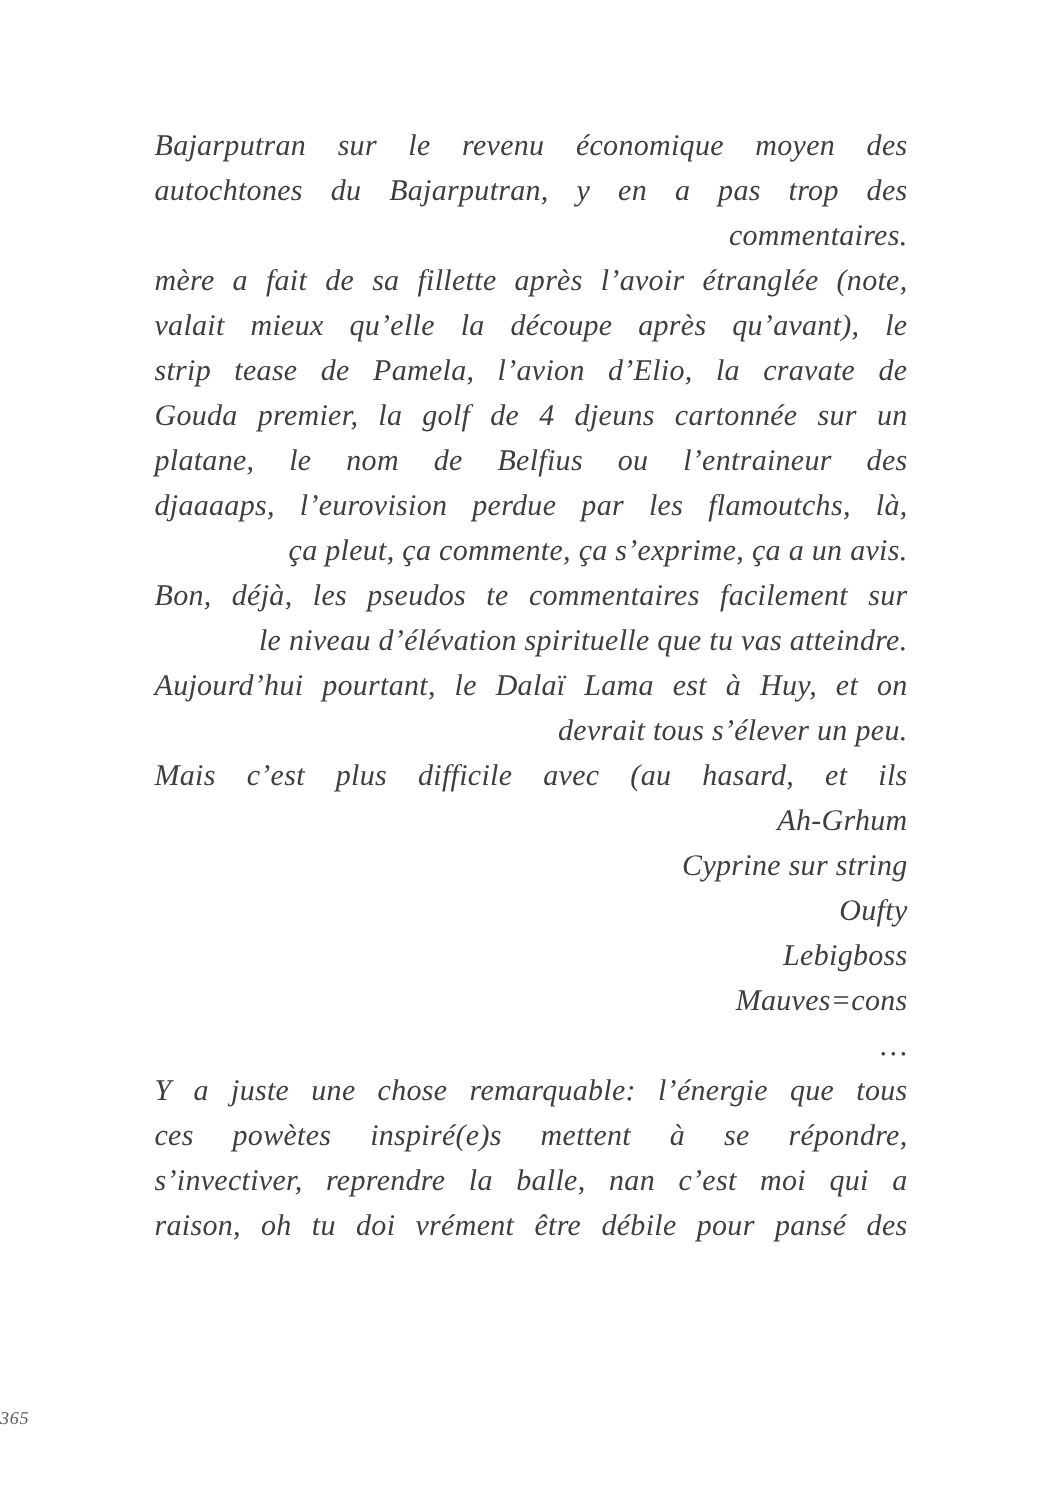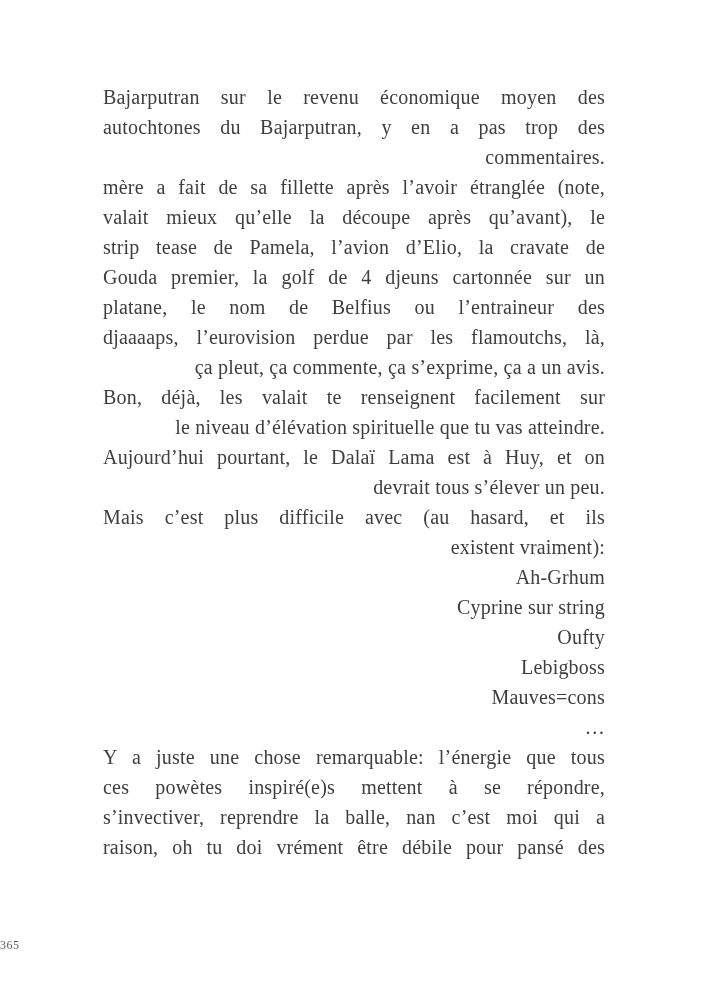--- a/index.html
+++ b/index.html
@@ -11,20 +11,21 @@
     height: 992px;
     background: #ffffff;
     font-family: "Liberation Serif", serif;
   }
   .page {
     position: relative;
     width: 709px;
     height: 992px;
     background: #ffffff;
     overflow: hidden;
+    font-style: italic;
   }
   .text-block {
     position: absolute;
     left: 103px;
     top: 82px;
     width: 502px;
     color: #3e3e3e;
     font-size: 20px;
     line-height: 30px;
     letter-spacing: 0.2px;
@@ -59,26 +60,25 @@
     <div class="line j">Bajarputran sur le revenu économique moyen des</div>
     <div class="line j">autochtones du Bajarputran, y en a pas trop des</div>
     <div class="line l">commentaires.</div>
     <div class="line j">mère a fait de sa fillette après l’avoir étranglée (note,</div>
     <div class="line j">valait mieux qu’elle la découpe après qu’avant), le</div>
     <div class="line j">strip tease de Pamela, l’avion d’Elio, la cravate de</div>
     <div class="line j">Gouda premier, la golf de 4 djeuns cartonnée sur un</div>
     <div class="line j">platane, le nom de Belfius ou l’entraineur des</div>
     <div class="line j">djaaaaps, l’eurovision perdue par les flamoutchs, là,</div>
     <div class="line l">ça pleut, ça commente, ça s’exprime, ça a un avis.</div>
-    <div class="line j">Bon, déjà, les valait te renseignent facilement sur</div>
+    <div class="line j">Bon, déjà, les pseudos te commentaires facilement sur</div>
     <div class="line l">le niveau d’élévation spirituelle que tu vas atteindre.</div>
     <div class="line j">Aujourd’hui pourtant, le Dalaï Lama est à Huy, et on</div>
     <div class="line l">devrait tous s’élever un peu.</div>
     <div class="line j">Mais c’est plus difficile avec (au hasard, et ils</div>
-    <div class="line l">existent vraiment):</div>
     <div class="line l">Ah-Grhum</div>
     <div class="line l">Cyprine sur string</div>
     <div class="line l">Oufty</div>
     <div class="line l">Lebigboss</div>
     <div class="line l">Mauves=cons</div>
     <div class="line l">…</div>
     <div class="line j">Y a juste une chose remarquable: l’énergie que tous</div>
     <div class="line j">ces powètes inspiré(e)s mettent à se répondre,</div>
     <div class="line j">s’invectiver, reprendre la balle, nan c’est moi qui a</div>
     <div class="line j">raison, oh tu doi vrément être débile pour pansé des</div>

